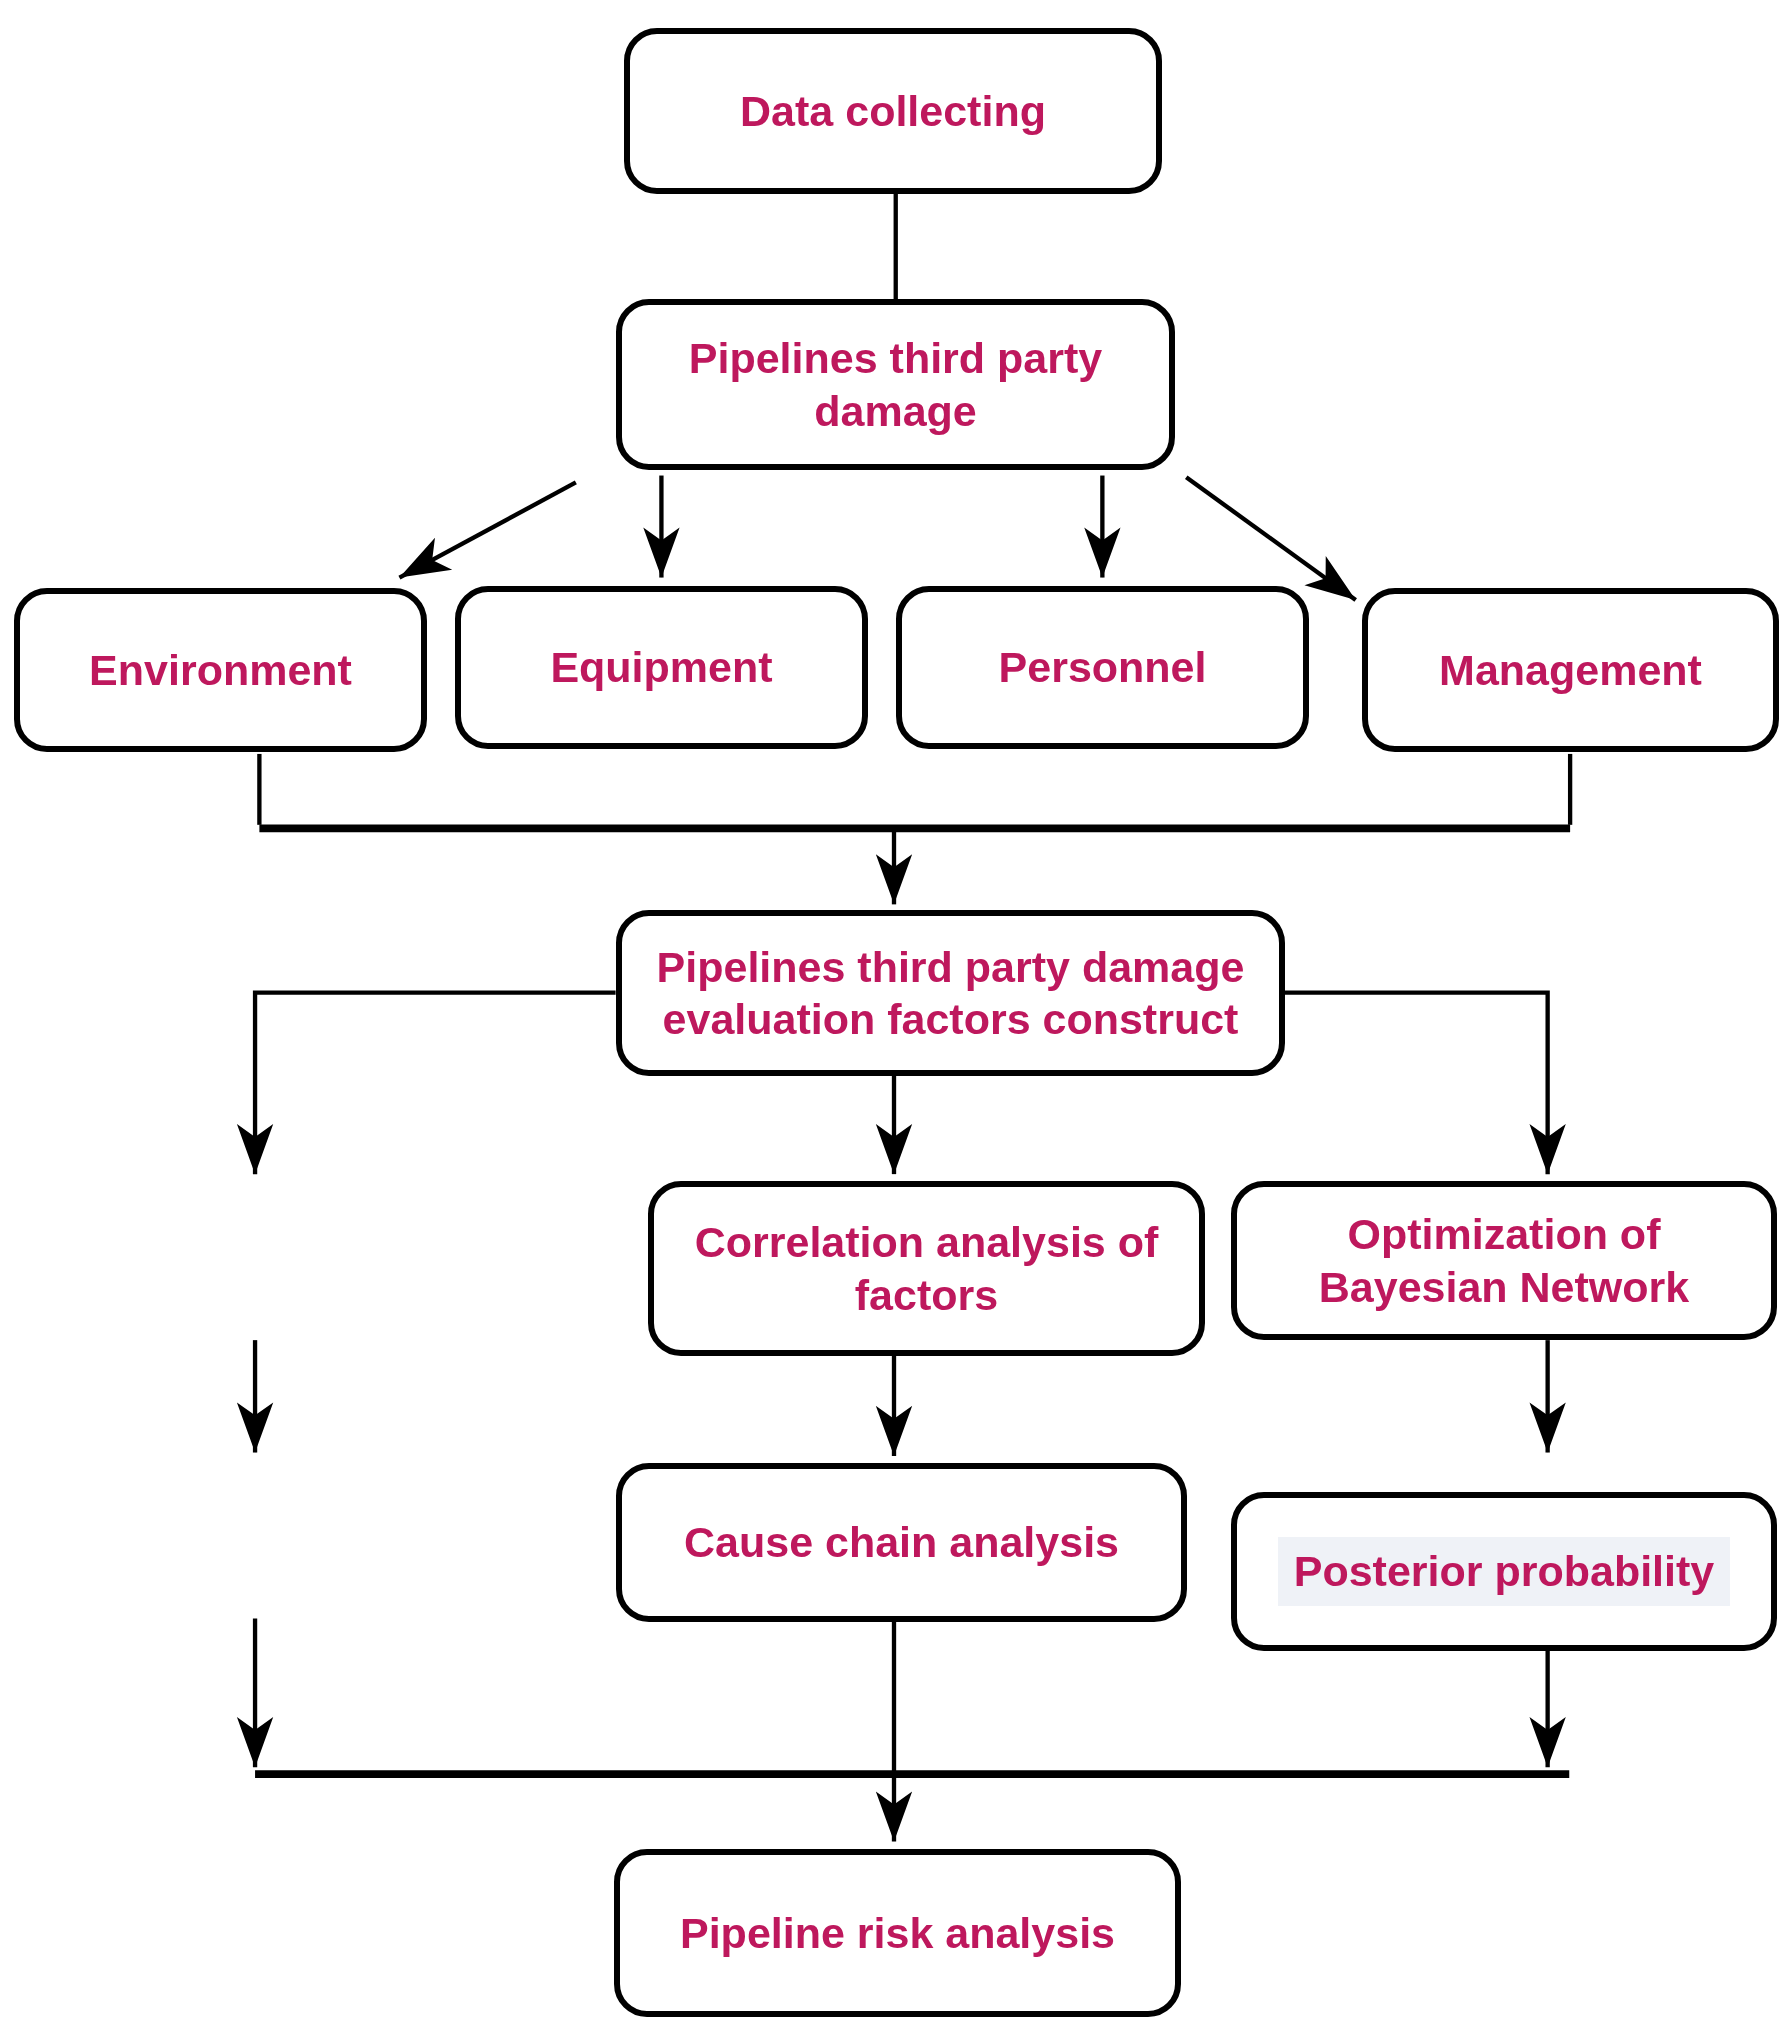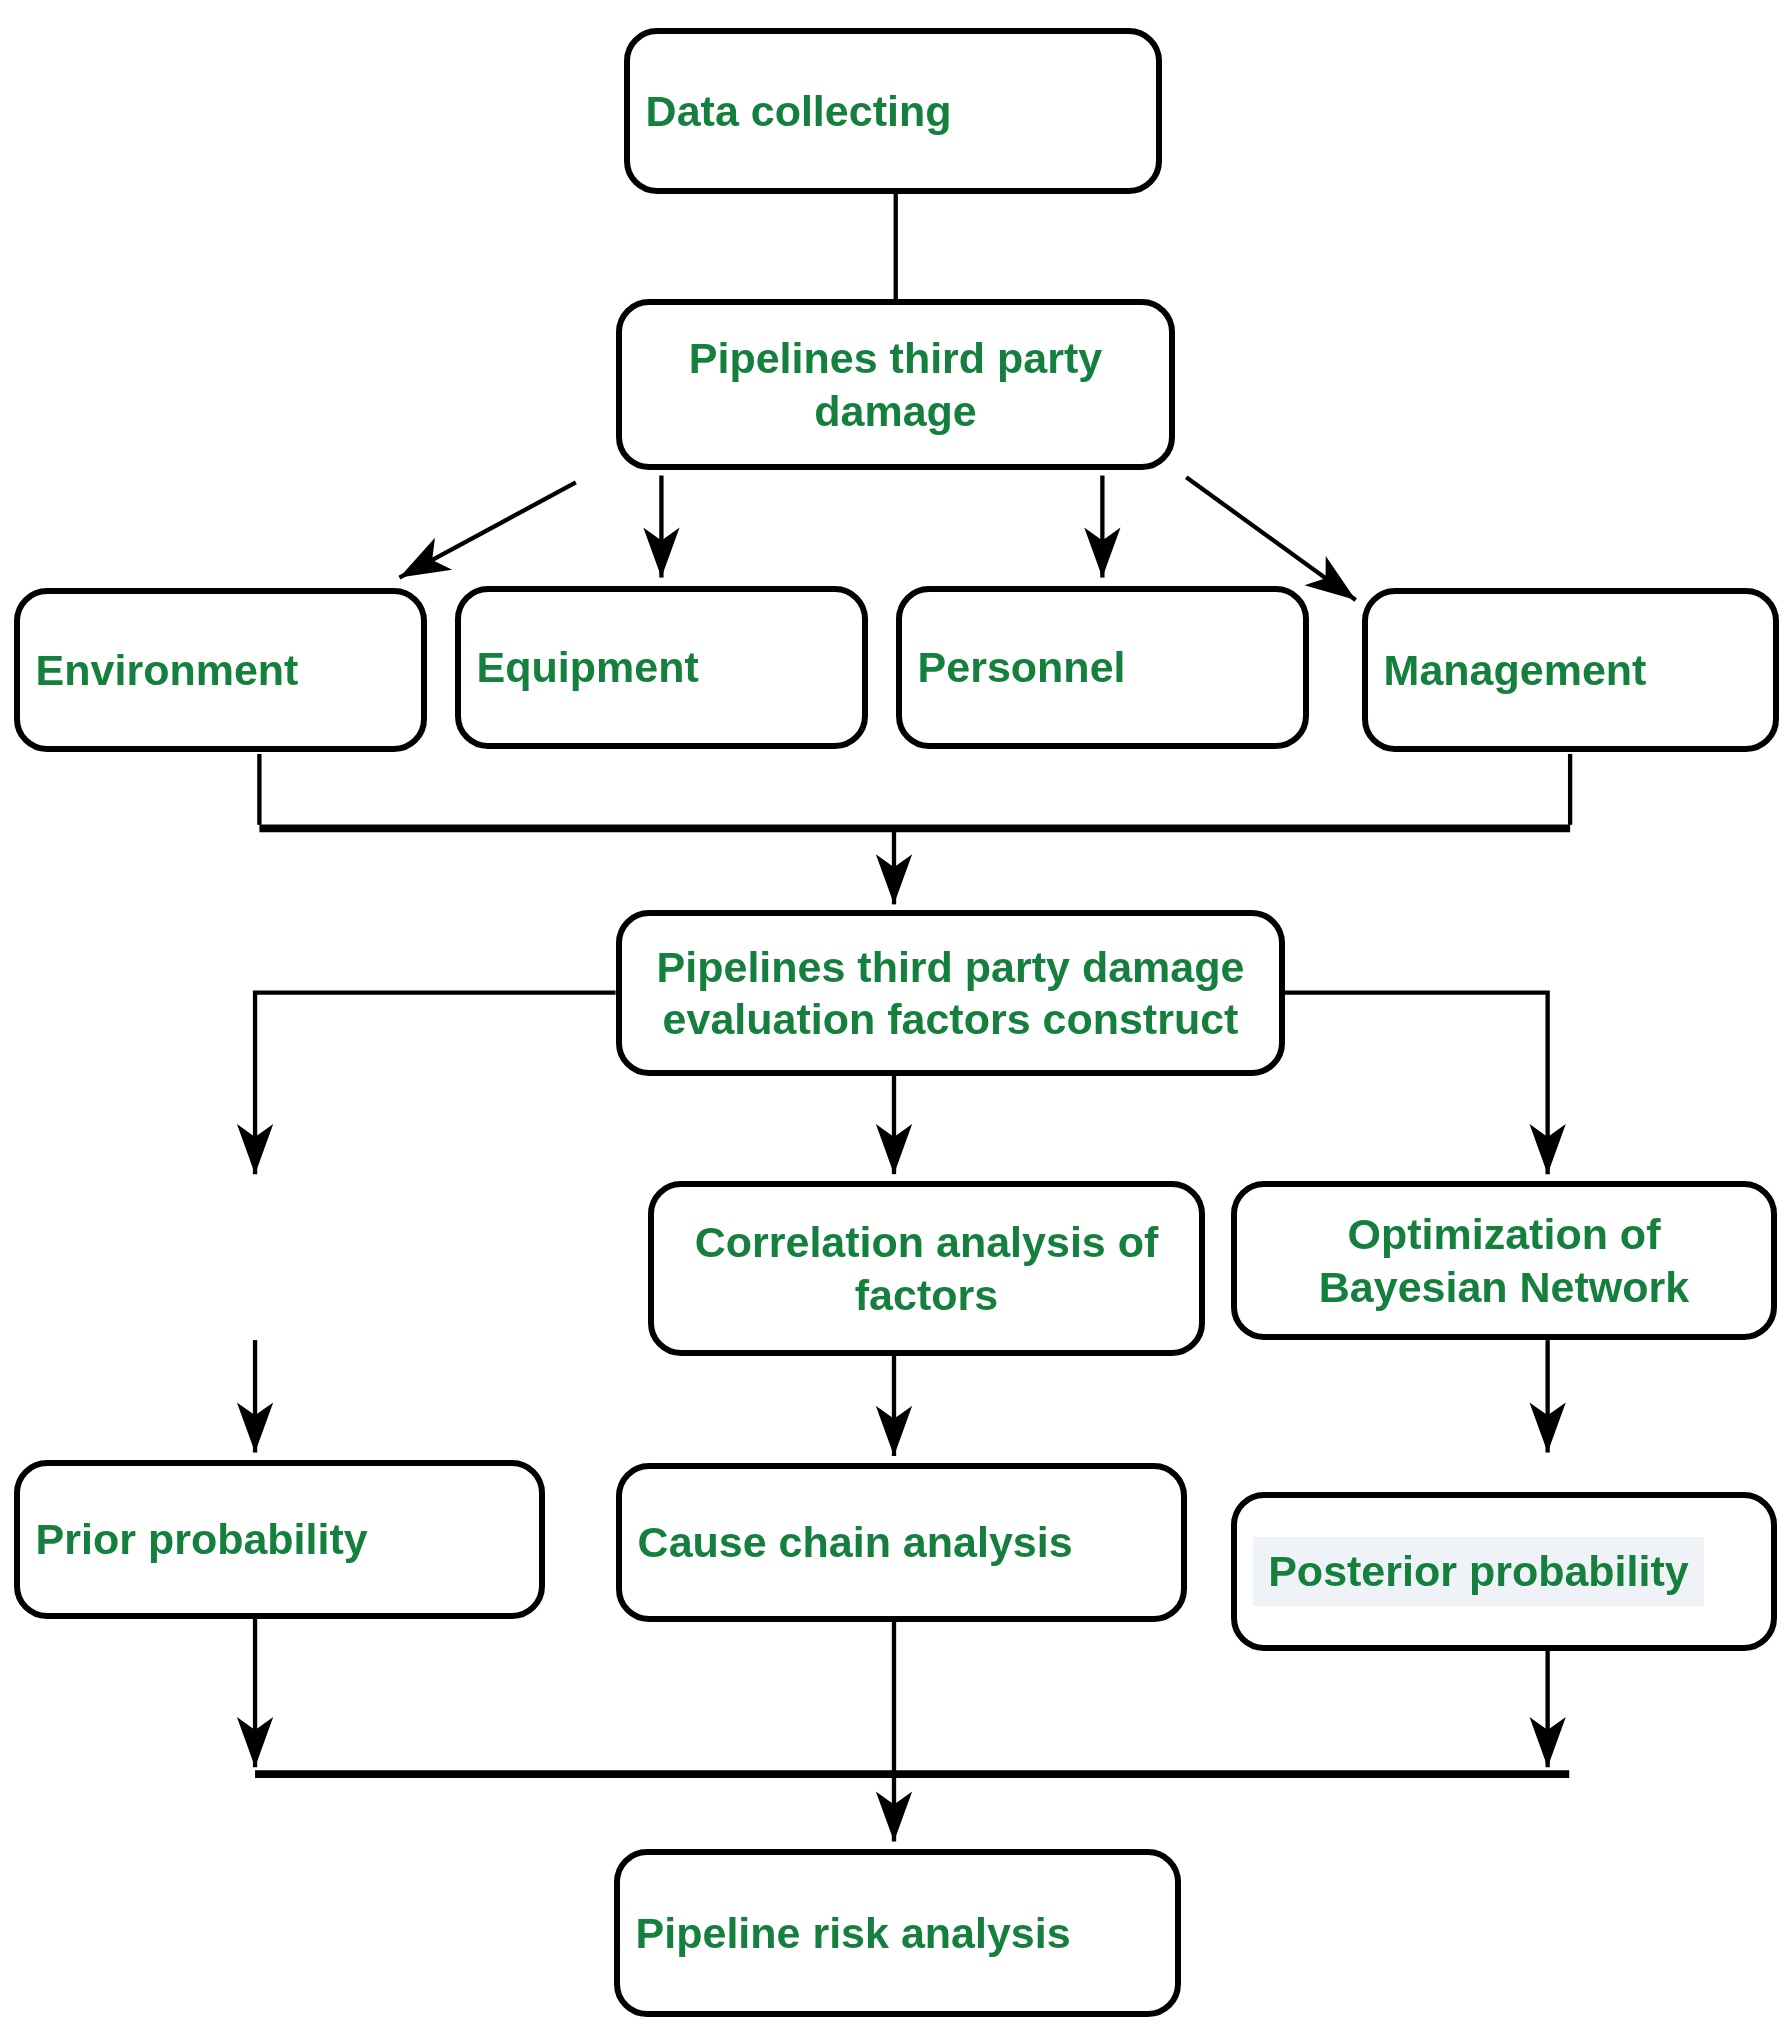--- a/index.html
+++ b/index.html
@@ -16,28 +16,29 @@
     left:0;top:0;
     width:1788px;height:2037px;
   }
   .ln{stroke:#000000;stroke-width:5;fill:none;}
   .ln-thick{stroke:#000000;stroke-width:9;fill:none;}
   .node{
     position:absolute;
     box-sizing:border-box;
     display:flex;
     align-items:center;
+    justify-content:center;
     text-align:center;
     background:#ffffff;
     border:6px solid #000000;
     border-radius:33px;
     font-weight:700;
     font-size:43px;
     line-height:1.22;
-    color:#15803d;
+    color:#be185d;
     padding:3.5px 15.6px;
   }
   .node .hl{
     background:#eff2f7;
     padding:8.6px 15.6px;
   }
 </style>
 </head>
 <body>
 
@@ -106,23 +107,20 @@
 
 
   <div class="node" style="left:616px;top:1181px;width:557px;height:175px;margin-left:32px;">
     <span>Correlation analysis of factors</span>
   </div>
 
   <div class="node" style="left:1231px;top:1181px;width:546px;height:159px;">
     <span>Optimization of Bayesian Network</span>
   </div>
 
-  <div class="node" style="left:14px;top:1460px;width:531px;height:159px;">
-    <span>Prior probability</span>
-  </div>
 
   <div class="node" style="left:616px;top:1463px;width:571px;height:159px;">
     <span>Cause chain analysis</span>
   </div>
 
   <div class="node" style="left:1231px;top:1492px;width:546px;height:159px;">
     <span class="hl">Posterior probability</span>
   </div>
 
   <div class="node" style="left:614px;top:1849px;width:567px;height:168px;">

